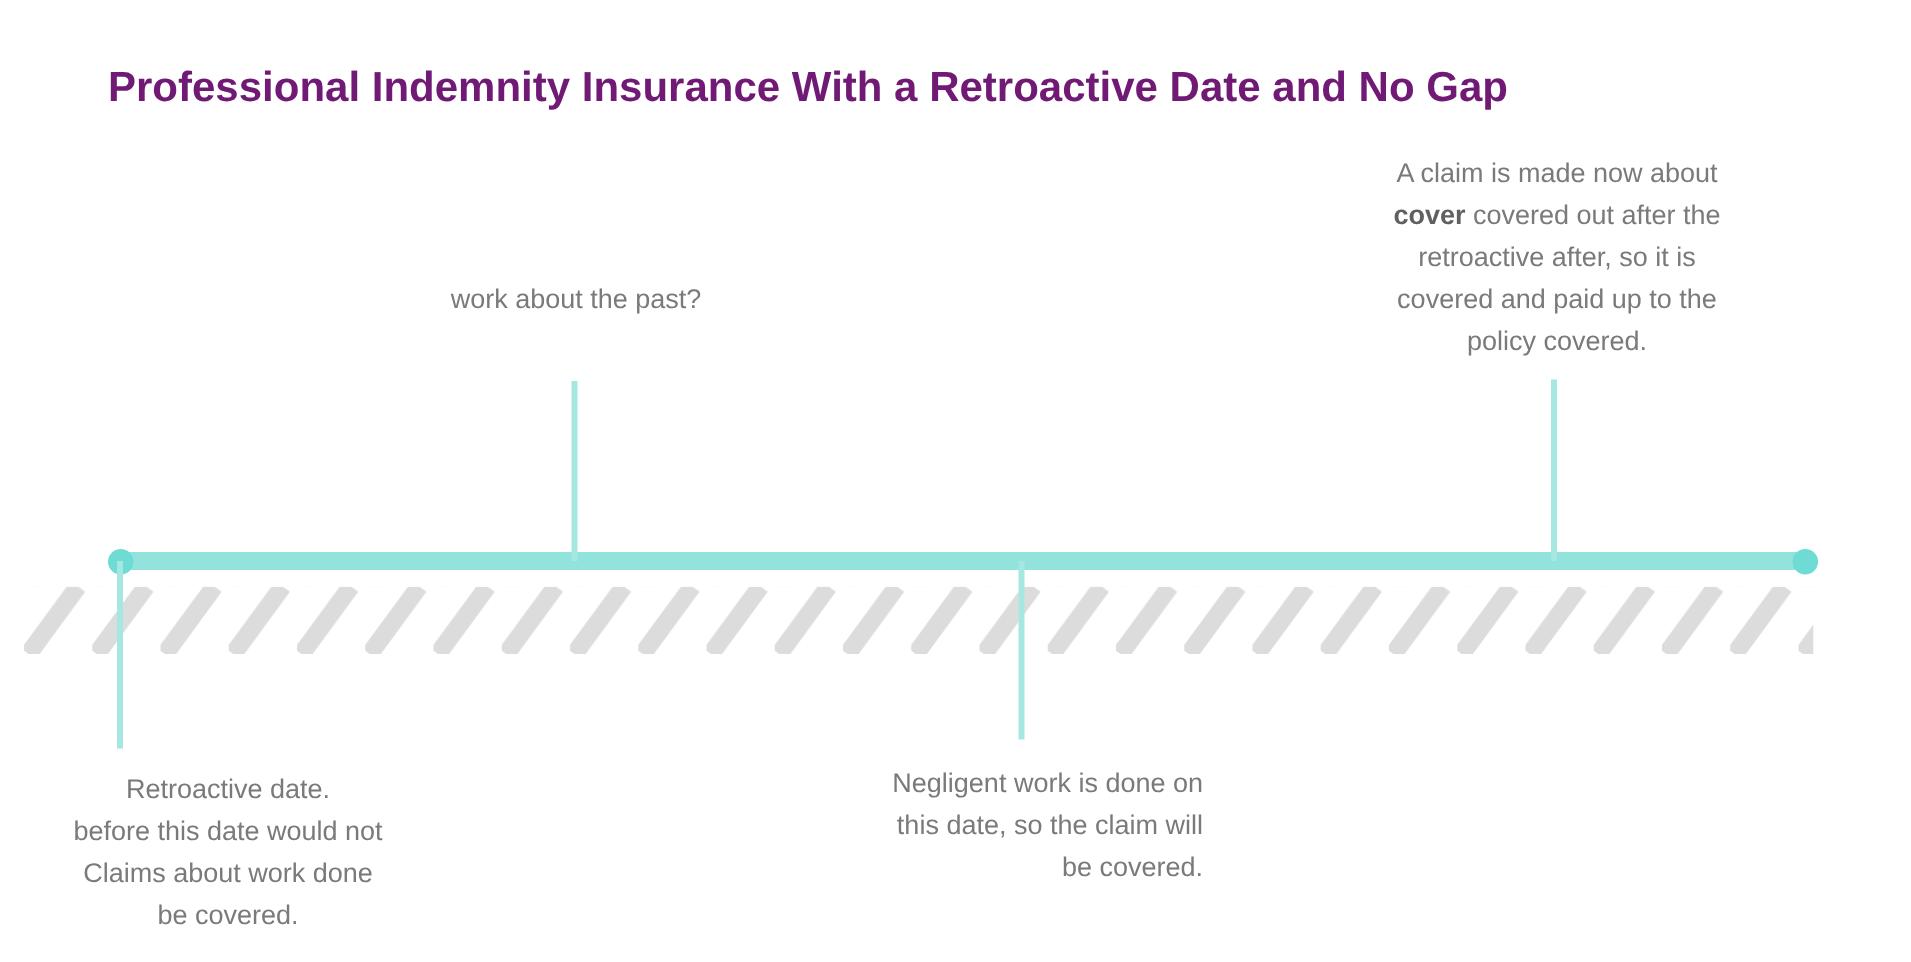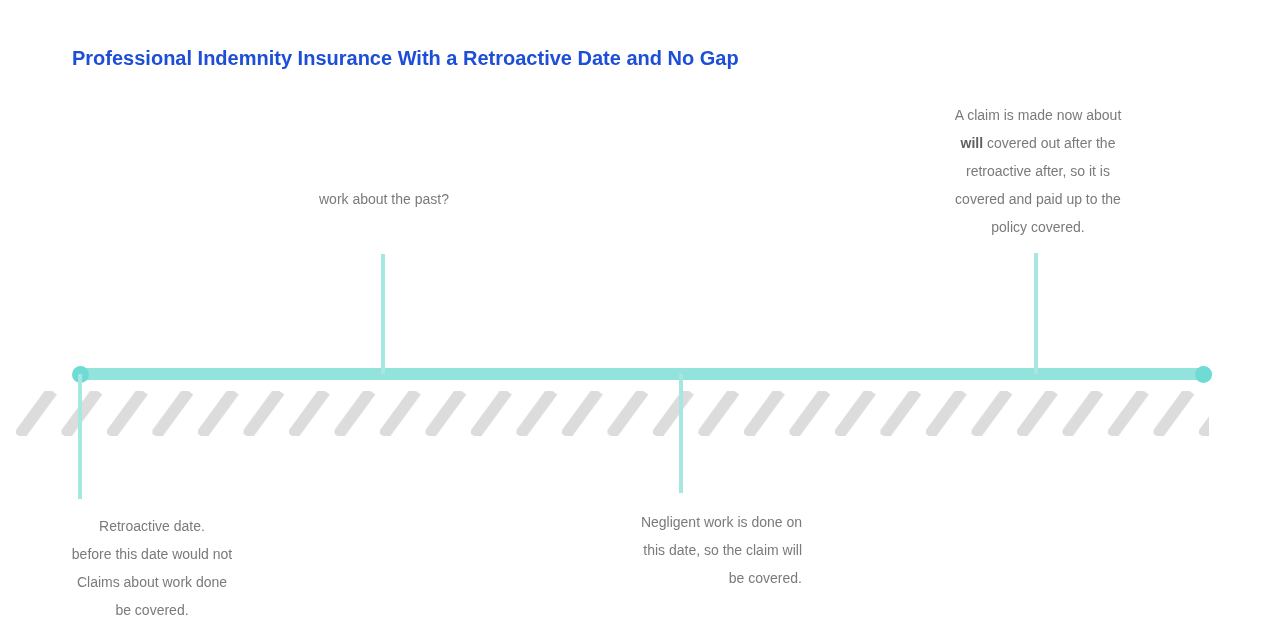--- a/index.html
+++ b/index.html
@@ -1,34 +1,34 @@
 <!DOCTYPE html>
 <html><head>
 <meta charset="utf-8">
 <style>
   html,body{margin:0;padding:0;}
   body{width:1274px;height:641px;background:#ffffff;
        font-family:"Liberation Sans",sans-serif;color:#5d5d5d;overflow:hidden;}
   .stage{position:relative;width:1274px;height:641px;}
 
-  .title{position:absolute;left:72px;top:43px;font-size:20px;font-weight:700;
-         color:#1d4ed8;white-space:nowrap;line-height:30px;}
+  .title{position:absolute;left:72px;top:43px;font-size:28px;font-weight:700;
+         color:#701a75;white-space:nowrap;line-height:30px;}
 
   .timeline{position:absolute;left:78px;top:368px;width:1134px;height:12px;
             background:#93e3dd;border-radius:6px;}
   .endcap{position:absolute;top:366px;width:17px;height:17px;border-radius:50%;
           background:#6edcd4;}
   .endcap.left{left:72px;}
   .endcap.right{left:1195px;}
 
   .connector{position:absolute;width:4px;background:#a6e7e2;}
 
   .hatch{position:absolute;left:16px;top:391px;width:1193px;height:45px;}
 
-  .lbl{position:absolute;text-align:center;font-size:14px;line-height:28px;
+  .lbl{position:absolute;text-align:center;font-size:18px;line-height:28px;
        color:#7a7a7a;}
   .lbl .em{font-weight:700;color:#606060;}
 </style>
 </head>
 <body>
 
 <div class="stage">
 
   <div class="title">Professional Indemnity Insurance With a Retroactive Date and No Gap</div>
 
@@ -51,21 +51,21 @@
   <div class="connector" style="left:1034px;top:253px;height:121px;"></div>
   <div class="connector" style="left:78px;top:374px;height:125px;"></div>
   <div class="connector" style="left:679px;top:374px;height:119px;"></div>
 
   <div class="lbl" style="left:264px;top:185px;width:240px;">
     <div>work about the past?</div>
   </div>
 
   <div class="lbl" style="left:918px;top:101px;width:240px;">
     <div>A claim is made now about</div>
-    <div><span class="em">will</span><span> covered out after the</span></div>
+    <div><span class="em">cover</span><span> covered out after the</span></div>
     <div>retroactive after, so it is</div>
     <div>covered and paid up to the</div>
     <div>policy covered.</div>
   </div>
 
   <div class="lbl" style="left:32px;top:512px;width:240px;">
     <div>Retroactive date.</div>
     <div>before this date would not</div>
     <div>Claims about work done</div>
     <div>be covered.</div>

